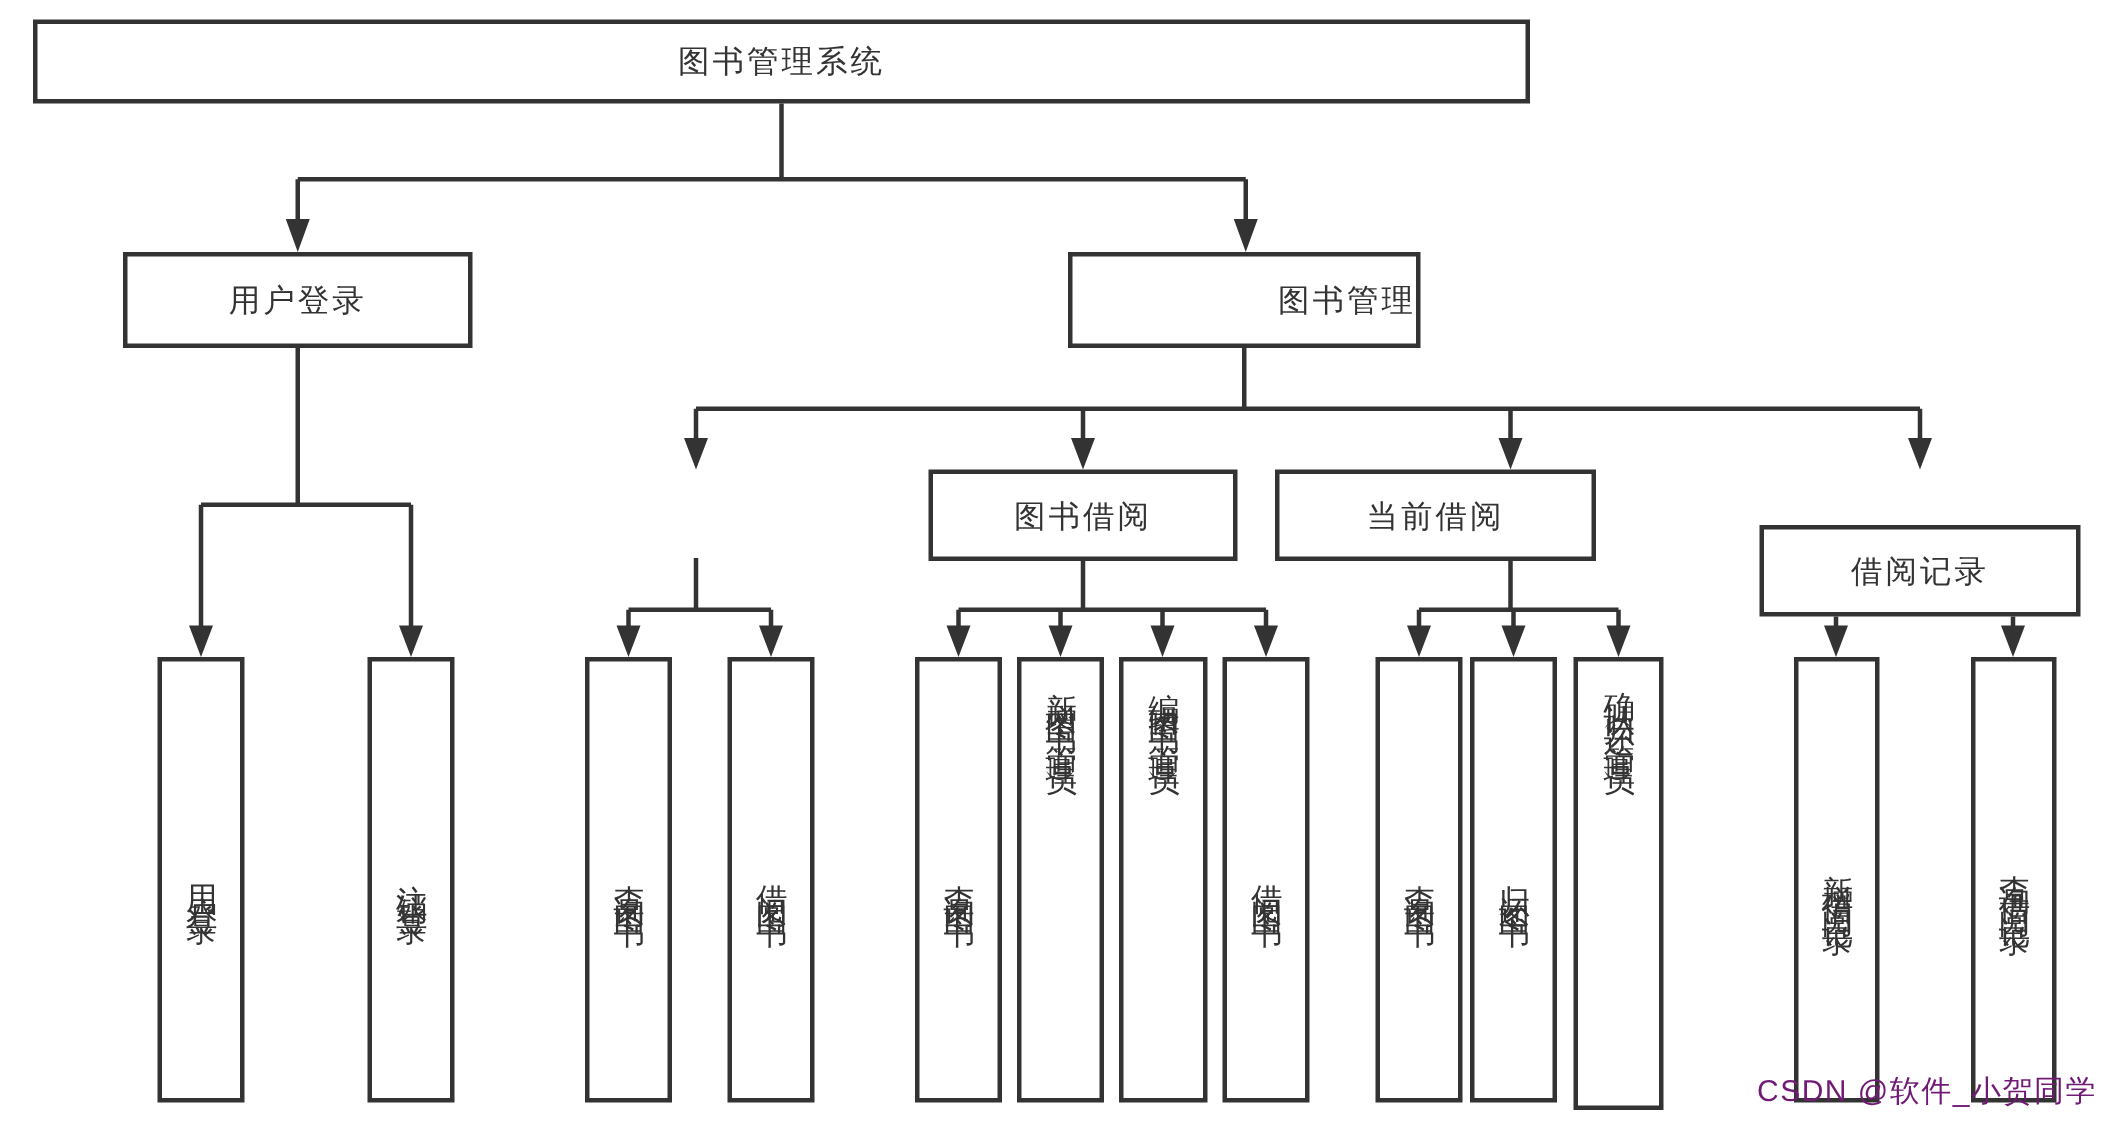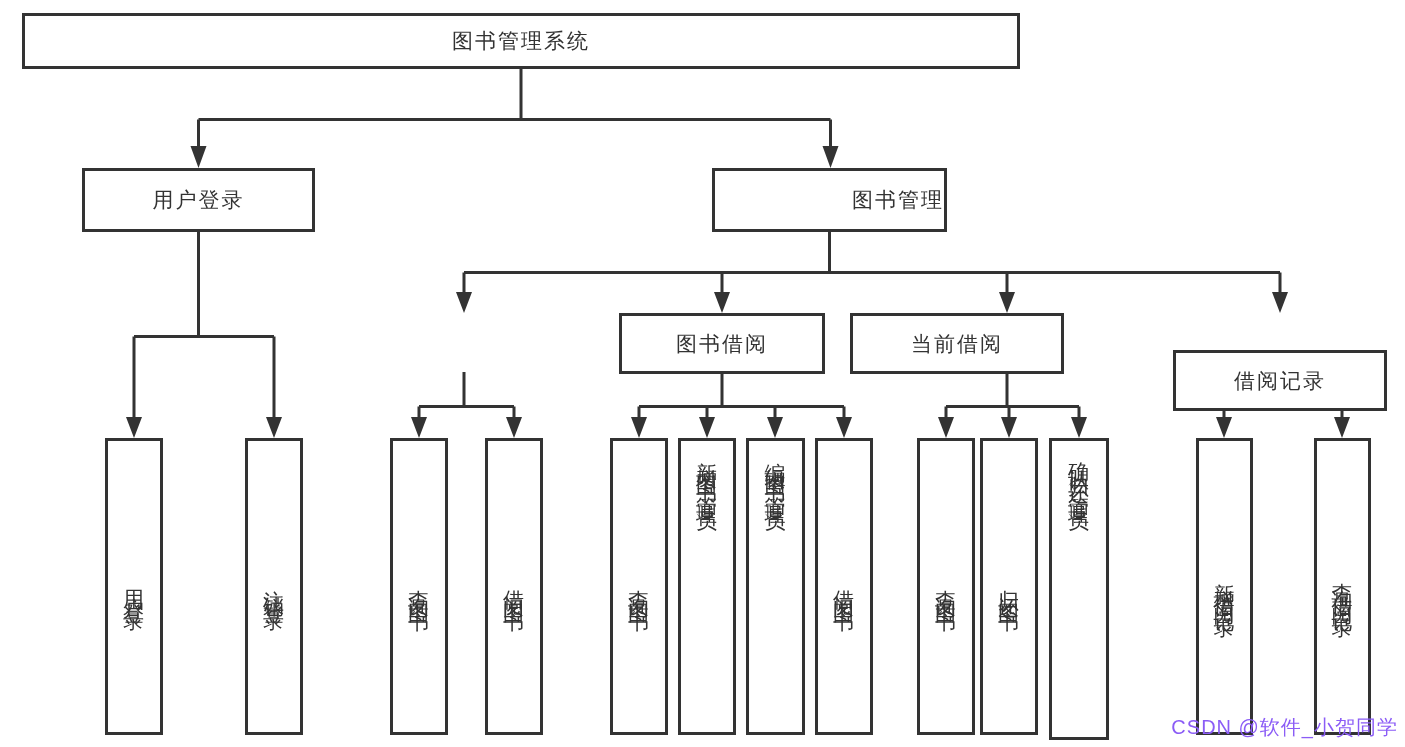--- a/index.html
+++ b/index.html
@@ -18,21 +18,21 @@
   .vbox{
     position:absolute;box-sizing:border-box;border:3px solid #333333;background:#ffffff;
     top:438px;height:297px;
     display:flex;align-items:center;justify-content:center;
     font-size:21px;color:#333333;
   }
   .vbox .vtext{writing-mode:vertical-rl;text-orientation:mixed;letter-spacing:7px;line-height:1.1;}
   .vbox.tall{align-items:flex-start;padding-top:4px;}
   .watermark{
     position:absolute;top:714px;right:7px;
-    font-size:20px;letter-spacing:1px;color:#8b5cf6;z-index:5;white-space:nowrap;
+    font-size:20px;letter-spacing:1px;color:#701a75;z-index:5;white-space:nowrap;
   }
 </style>
 </head>
 <body>
 
 <div id="stage">
 
   <svg id="connectors" width="1405" height="747" viewBox="0 0 1405 747">
     <path class="ln" d="
       M521 66 L521 119.5

